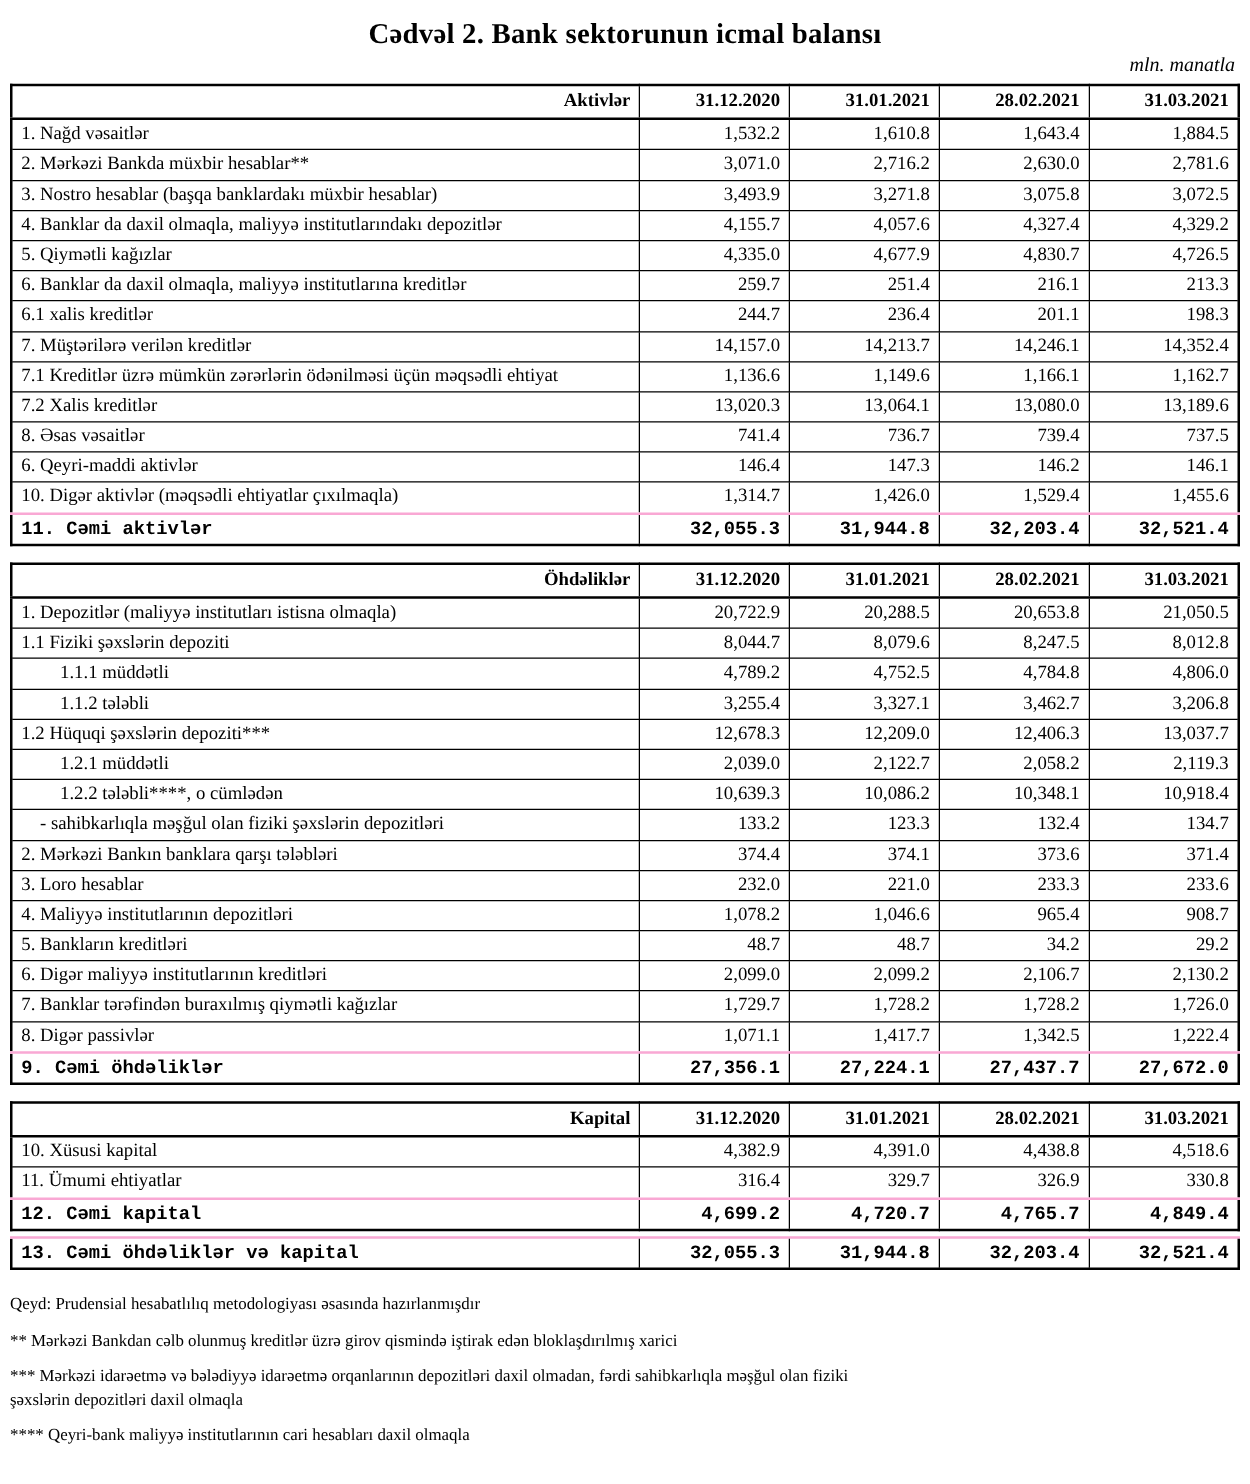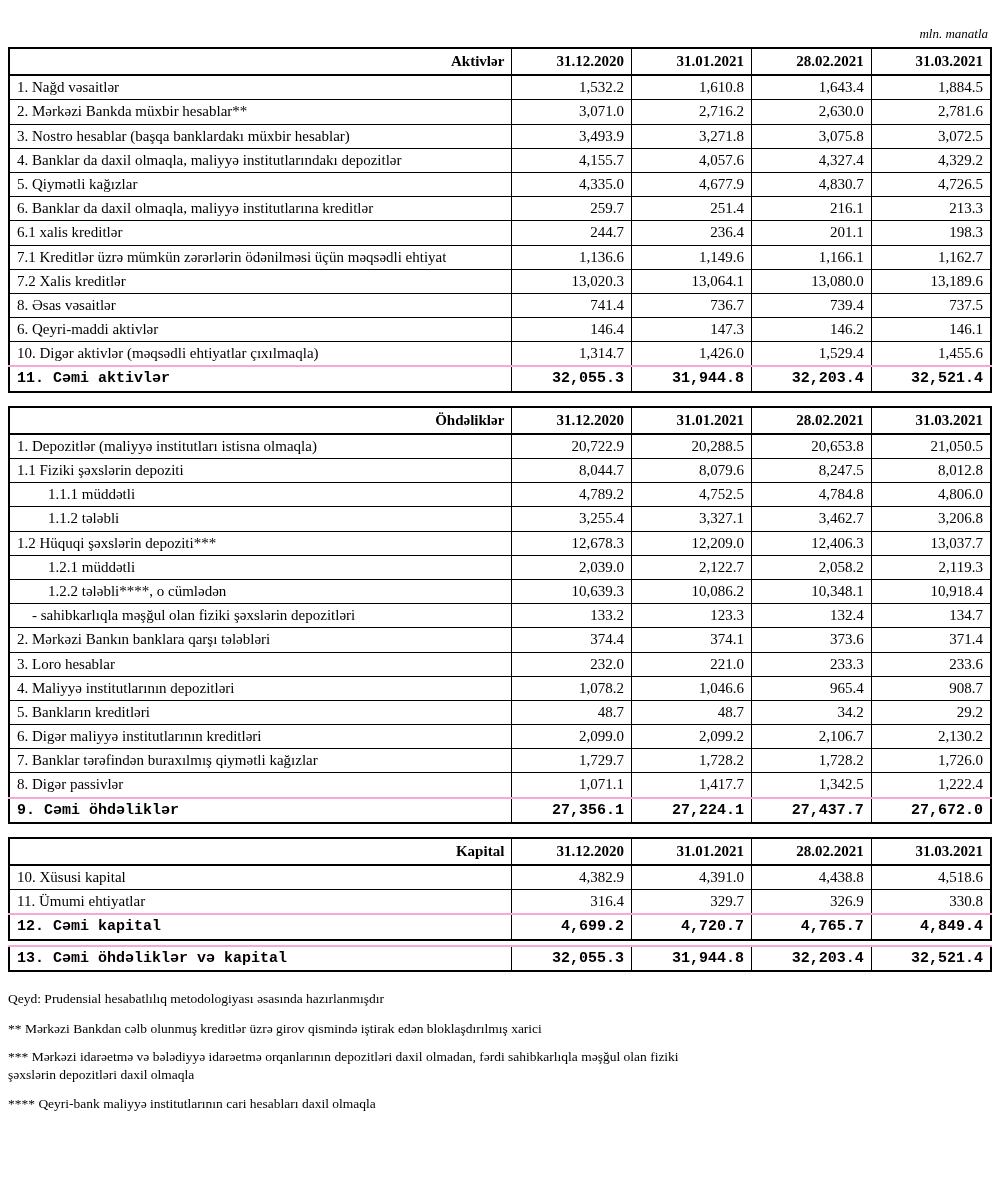--- a/index.html
+++ b/index.html
@@ -1,36 +1,37 @@
 <!DOCTYPE html>
 <html><head>
 <meta charset="utf-8">
 <style>
   html, body { margin: 0; padding: 0; background: #ffffff; }
   body { width: 1000px; font-family: "Liberation Serif", serif; color: #000; }
   .page { padding: 10px 8px 24px 8px; }
   .title { text-align: center; font-weight: bold; font-size: 23px; margin: 4px 0 0 0; letter-spacing: 0.2px; }
-  .unit { text-align: right; font-style: italic; font-size: 13px; margin: 16px 4px 5px 0; }
+  .unit { text-align: right; font-style: italic; font-size: 16px; margin: 4px 4px 5px 0; }
   table.fin { width: 100%; border-collapse: collapse; table-layout: fixed; border: 2px solid #000; margin: 0 0 13px 0; }
   table.fin.tight { margin-bottom: 4px; }
   .fin th, .fin td { border: 1px solid #000; font-size: 15px; line-height: 1.28; padding: 2px 7px; overflow: hidden; }
   .fin th { font-weight: bold; text-align: right; border-bottom: 2px solid #000; padding: 3px 7px; }
   .fin td.num { text-align: right; white-space: nowrap; }
   .fin td.lbl { text-align: left; }
   .fin tr.bold td { font-weight: bold; border-top: 2px solid #f9a8d4; font-family: Liberation Mono, monospace; }
   .ind-1 { padding-left: 22px !important; }
   .ind-2 { padding-left: 38px !important; }
   .footnotes { margin-top: 18px; }
   .footnote { font-size: 13.5px; line-height: 1.35; margin: 0 0 10px 0; max-width: 680px; }
   .footnote.first { margin-bottom: 12px; }
 </style>
 </head>
 <body>
 
 <div class="page">
+  <div class="title">Cədvəl 2. Bank sektorunun icmal balansı</div>
   <div class="unit">mln. manatla</div>
   <div id="tables-root">
       <table class="fin">
         <colgroup>
           <col style="width: 51.2%;">
           <col style="width: 12.2%;">
           <col style="width: 12.2%;">
           <col style="width: 12.2%;">
           <col style="width: 12.2%;">
         </colgroup>
@@ -85,20 +86,27 @@
             <td class="num">251.4</td>
             <td class="num">216.1</td>
             <td class="num">213.3</td>
           </tr>
           <tr>
             <td class="lbl">6.1 xalis kreditlər</td>
             <td class="num">244.7</td>
             <td class="num">236.4</td>
             <td class="num">201.1</td>
             <td class="num">198.3</td>
+          </tr>
+          <tr>
+            <td class="lbl">7. Müştərilərə verilən kreditlər</td>
+            <td class="num">14,157.0</td>
+            <td class="num">14,213.7</td>
+            <td class="num">14,246.1</td>
+            <td class="num">14,352.4</td>
           </tr>
           <tr>
             <td class="lbl">7.1 Kreditlər üzrə mümkün zərərlərin ödənilməsi üçün məqsədli ehtiyat</td>
             <td class="num">1,136.6</td>
             <td class="num">1,149.6</td>
             <td class="num">1,166.1</td>
             <td class="num">1,162.7</td>
           </tr>
           <tr>
             <td class="lbl">7.2 Xalis kreditlər</td>

